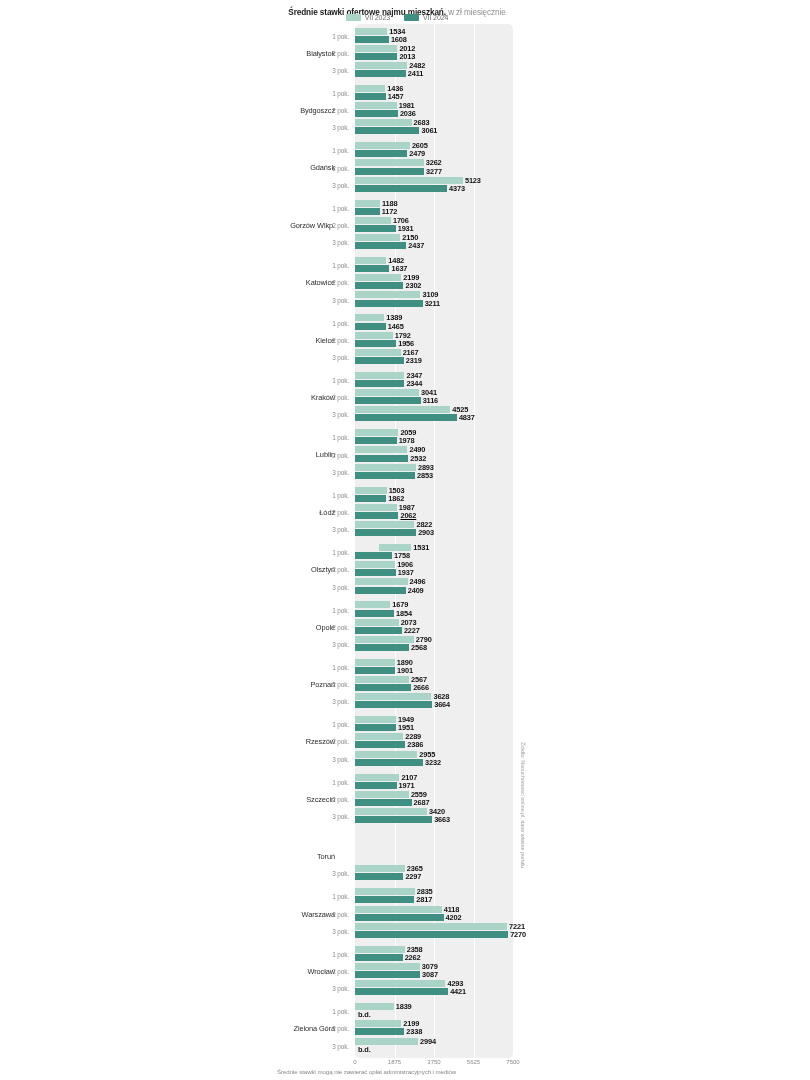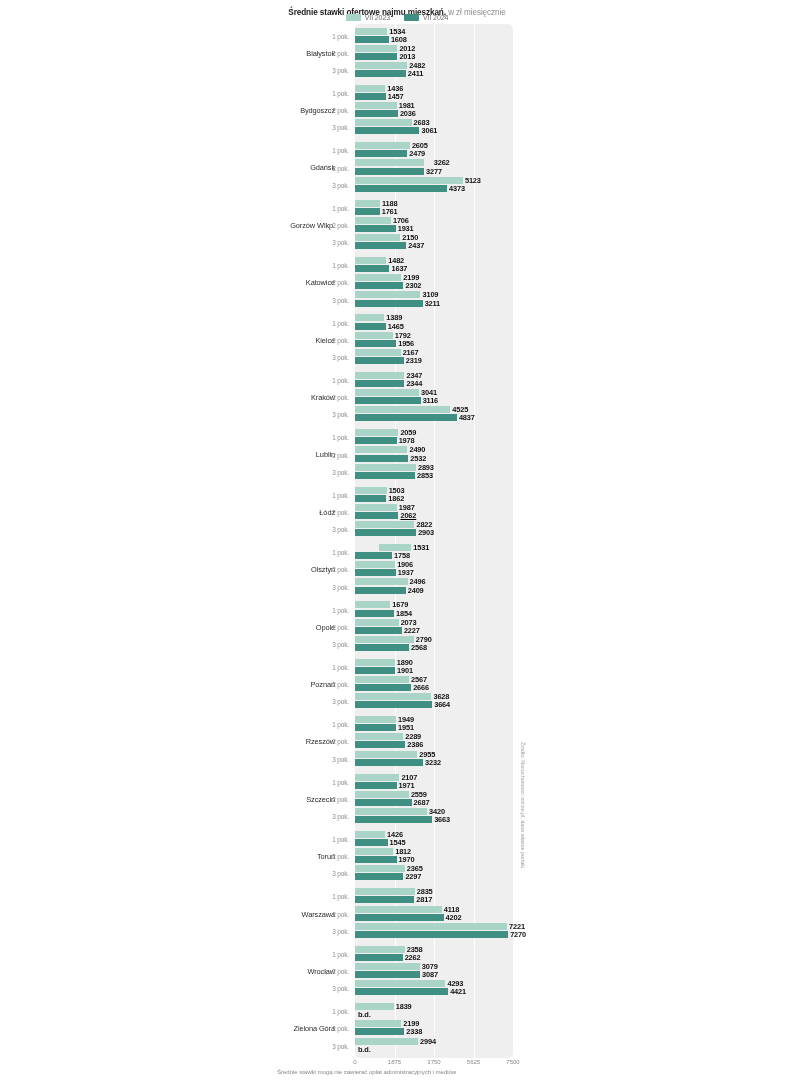--- a/index.html
+++ b/index.html
@@ -293,21 +293,21 @@
             <span class="bar" style="width: 54.8787px; background: rgb(169, 212, 199);"></span>
             <span class="bar-value">2605</span>
           </div>
           <div class="barline" style="top: 8.6px;">
             <span class="bar" style="width: 52.2243px; background: rgb(63, 144, 130);"></span>
             <span class="bar-value">2479</span>
           </div>
         </div>
         <div class="pair" style="top: 20.2px;">
           <div class="pair-label">2 pok.</div>
-          <div class="barline" style="top: 0.5px; gap: 8px;">
+          <div class="barline" style="top: 0.5px;">
             <span class="bar" style="width: 68.7195px; background: rgb(169, 212, 199);"></span>
             <span class="bar-value">3262</span>
           </div>
           <div class="barline" style="top: 8.6px;">
             <span class="bar" style="width: 69.0355px; background: rgb(63, 144, 130);"></span>
             <span class="bar-value">3277</span>
           </div>
         </div>
         <div class="pair" style="top: 37.4px;">
           <div class="pair-label">3 pok.</div>
@@ -324,21 +324,21 @@
       <div class="group" style="height: 57.4px;">
         <div class="group-label">Gorzów Wlkp.</div>
         <div class="pair" style="top: 3px;">
           <div class="pair-label">1 pok.</div>
           <div class="barline" style="top: 0.5px;">
             <span class="bar" style="width: 25.0272px; background: rgb(169, 212, 199);"></span>
             <span class="bar-value">1188</span>
           </div>
           <div class="barline" style="top: 8.6px;">
             <span class="bar" style="width: 24.6901px; background: rgb(63, 144, 130);"></span>
-            <span class="bar-value">1761</span>
+            <span class="bar-value">1172</span>
           </div>
         </div>
         <div class="pair" style="top: 20.2px;">
           <div class="pair-label">2 pok.</div>
           <div class="barline" style="top: 0.5px;">
             <span class="bar" style="width: 35.9397px; background: rgb(169, 212, 199);"></span>
             <span class="bar-value">1706</span>
           </div>
           <div class="barline" style="top: 8.6px;">
             <span class="bar" style="width: 40.6797px; background: rgb(63, 144, 130);"></span>
@@ -712,42 +712,20 @@
             <span class="bar-value">3420</span>
           </div>
           <div class="barline" style="top: 8.6px;">
             <span class="bar" style="width: 77.1672px; background: rgb(63, 144, 130);"></span>
             <span class="bar-value">3663</span>
           </div>
         </div>
       </div>
       <div class="group" style="height: 57.4px;">
         <div class="group-label">Toruń</div>
-        <div class="pair" style="top: 3px;">
-          <div class="pair-label">1 pok.</div>
-          <div class="barline" style="top: 0.5px;">
-            <span class="bar" style="width: 30.0411px; background: rgb(169, 212, 199);"></span>
-            <span class="bar-value">1426</span>
-          </div>
-          <div class="barline" style="top: 8.6px;">
-            <span class="bar" style="width: 32.548px; background: rgb(63, 144, 130);"></span>
-            <span class="bar-value">1545</span>
-          </div>
-        </div>
-        <div class="pair" style="top: 20.2px;">
-          <div class="pair-label">2 pok.</div>
-          <div class="barline" style="top: 0.5px;">
-            <span class="bar" style="width: 38.1728px; background: rgb(169, 212, 199);"></span>
-            <span class="bar-value">1812</span>
-          </div>
-          <div class="barline" style="top: 8.6px;">
-            <span class="bar" style="width: 41.5013px; background: rgb(63, 144, 130);"></span>
-            <span class="bar-value">1970</span>
-          </div>
-        </div>
         <div class="pair" style="top: 37.4px;">
           <div class="pair-label">3 pok.</div>
           <div class="barline" style="top: 0.5px;">
             <span class="bar" style="width: 49.8227px; background: rgb(169, 212, 199);"></span>
             <span class="bar-value">2365</span>
           </div>
           <div class="barline" style="top: 8.6px;">
             <span class="bar" style="width: 48.3901px; background: rgb(63, 144, 130);"></span>
             <span class="bar-value">2297</span>
           </div>

